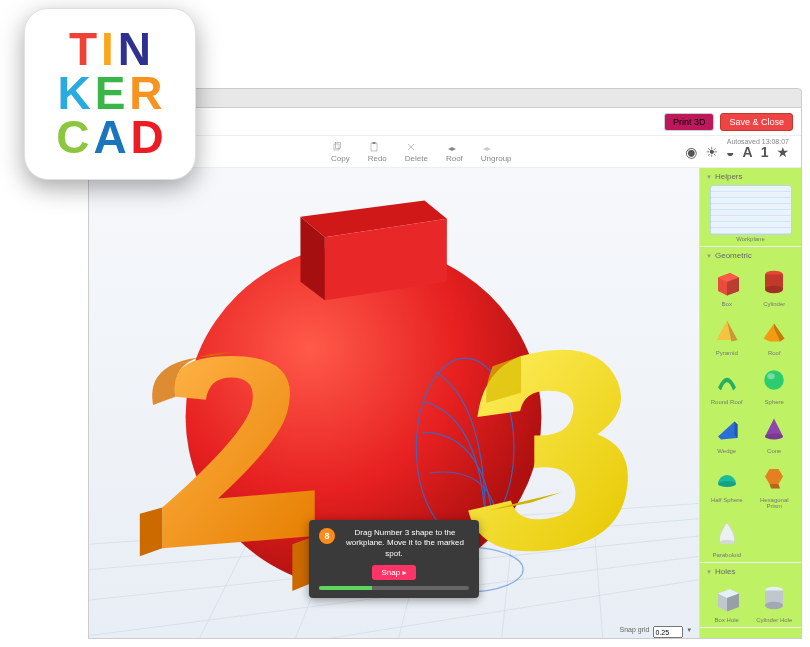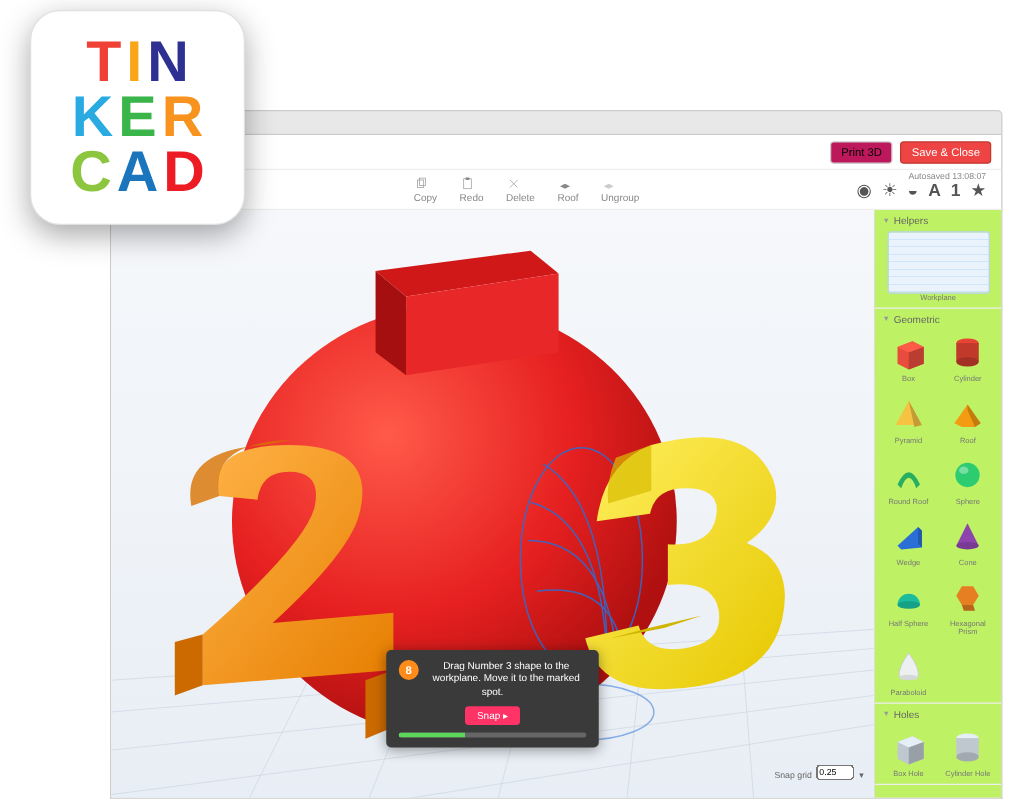--- a/index.html
+++ b/index.html
@@ -37,21 +37,21 @@
 .shape-cell .label { font-size: 6px; color: #777; margin-top: 1px; }
 .workplane-thumb { width: 82px; height: 50px; background: repeating-linear-gradient(0deg, #cfe5fb, #cfe5fb 1px, #eaf3fc 1px, #eaf3fc 6px), repeating-linear-gradient(90deg, #cfe5fb, #cfe5fb 1px, transparent 1px, transparent 6px); border: 1px solid #b8d4ef; border-radius: 3px; margin: 0 auto; }
 
 .hint-box { position: absolute; bottom: 40px; left: 50%; transform: translateX(-50%); background: #3a3a3a; color: #fff; font-size: 8px; border-radius: 4px; padding: 8px 10px; width: 170px; box-shadow: 0 2px 10px rgba(0,0,0,0.4); }
 .hint-box .badge { width: 16px; height: 16px; border-radius: 50%; background: #ff8c1a; color: #fff; display: inline-flex; align-items: center; justify-content: center; font-size: 9px; font-weight: bold; float: left; margin-right: 6px; }
 .hint-box .text { line-height: 1.3; text-align: center; }
 .hint-box .next-btn { display: block; margin: 6px auto 0; background: #ff3366; color: #fff; border: none; font-size: 8px; padding: 3px 10px; border-radius: 3px; cursor: pointer; }
 .hint-progress { height: 4px; border-radius: 4px; background: #666; margin-top: 6px; overflow: hidden; }
 .hint-progress .fill { height: 100%; width: 35%; background: #5bd75b; }
 
-.snap-control { position: absolute; bottom: 14px; right: 110px; font-size: 7px; color: #666; display: flex; align-items: flex-end; gap: 4px; }
+.snap-control { position: absolute; bottom: 0; right: 110px; font-size: 7px; color: #666; display: flex; align-items: flex-start; gap: 4px; }
 .snap-control input { width: 30px; height: 12px; font-size: 7px; }
 
 .logo-badge { position: absolute; top: 8px; left: 24px; width: 172px; height: 172px; background: #fff; border-radius: 24px; box-shadow: 0 8px 24px rgba(0,0,0,0.35); display: flex; flex-direction: column; align-items: center; justify-content: center; z-index: 50; border: 1px solid #e0e0e0; }
 .logo-row { display: flex; gap: 4px; }
 .logo-row span { font-family: Arial Black, Arial, sans-serif; font-size: 46px; font-weight: 900; line-height: 0.95; }
 
 .grid-floor { position: absolute; top: 0; left: 0; right: 0; bottom: 0; }
 </style>
 </head>
 <body>

